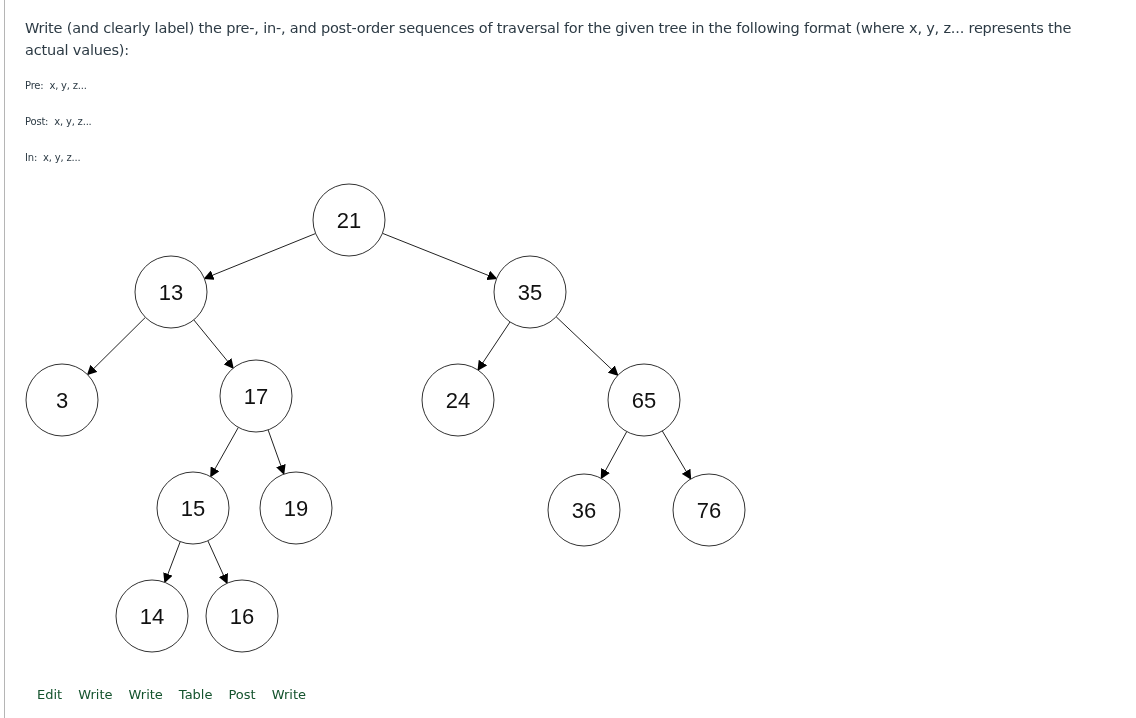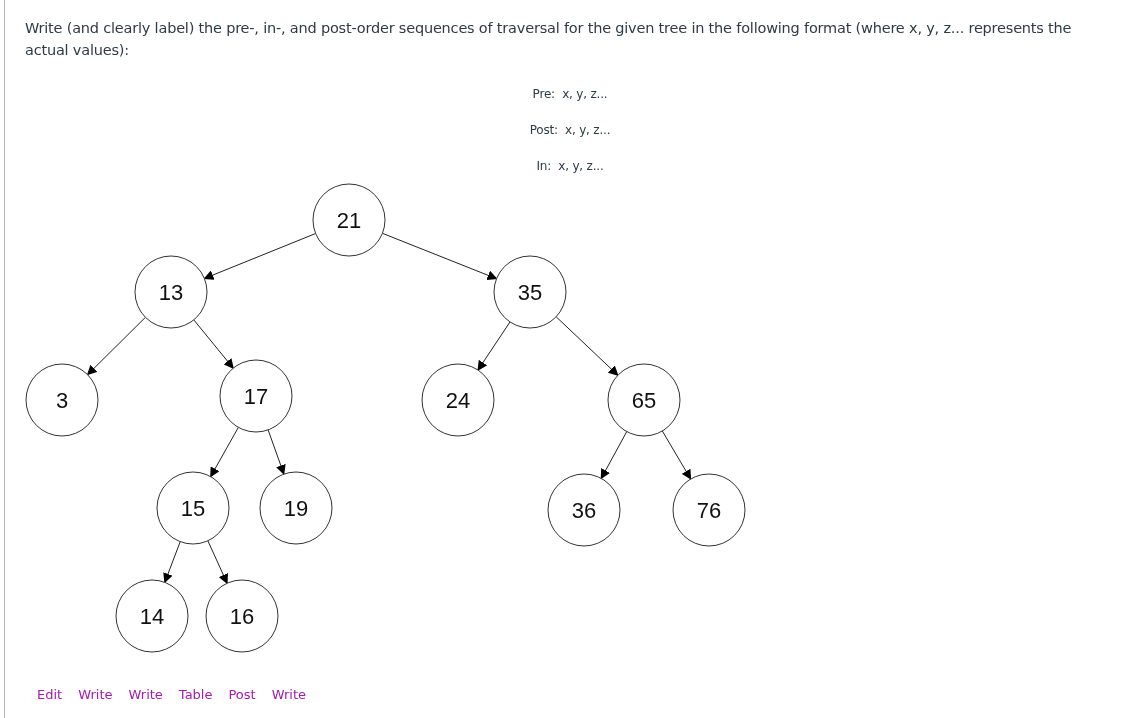--- a/index.html
+++ b/index.html
@@ -30,26 +30,25 @@
       color: #2d3b45;
       font-family: "DejaVu Sans", sans-serif;
       font-size: 14.5px;
       line-height: 22px;
       letter-spacing: -0.2px;
     }
     .question p {
       margin: 0;
     }
     .question .prompt {
-      margin-bottom: 22px;
+      margin-bottom: 14px;
     }
     .question .fmt-line {
       margin-bottom: 14px;
-      font-size: 12px;
-      text-align: center;
+      font-size: 10px;
     }
     .tree {
       position: absolute;
       left: 0;
       top: 0;
       width: 1136px;
       height: 718px;
     }
     .node-label {
       font-family: "Liberation Sans", sans-serif;
@@ -57,21 +56,21 @@
       fill: #111111;
     }
     .menubar {
       position: absolute;
       left: 37px;
       top: 687px;
       display: flex;
       gap: 0;
       font-family: "DejaVu Sans", sans-serif;
       font-size: 13px;
-      color: #a21caf;
+      color: #14532d;
     }
     .menubar .menu-item {
       margin-right: 16px;
       cursor: pointer;
     }
   </style>
 </head>
 <body>
 
 <div class="left-border"></div>

